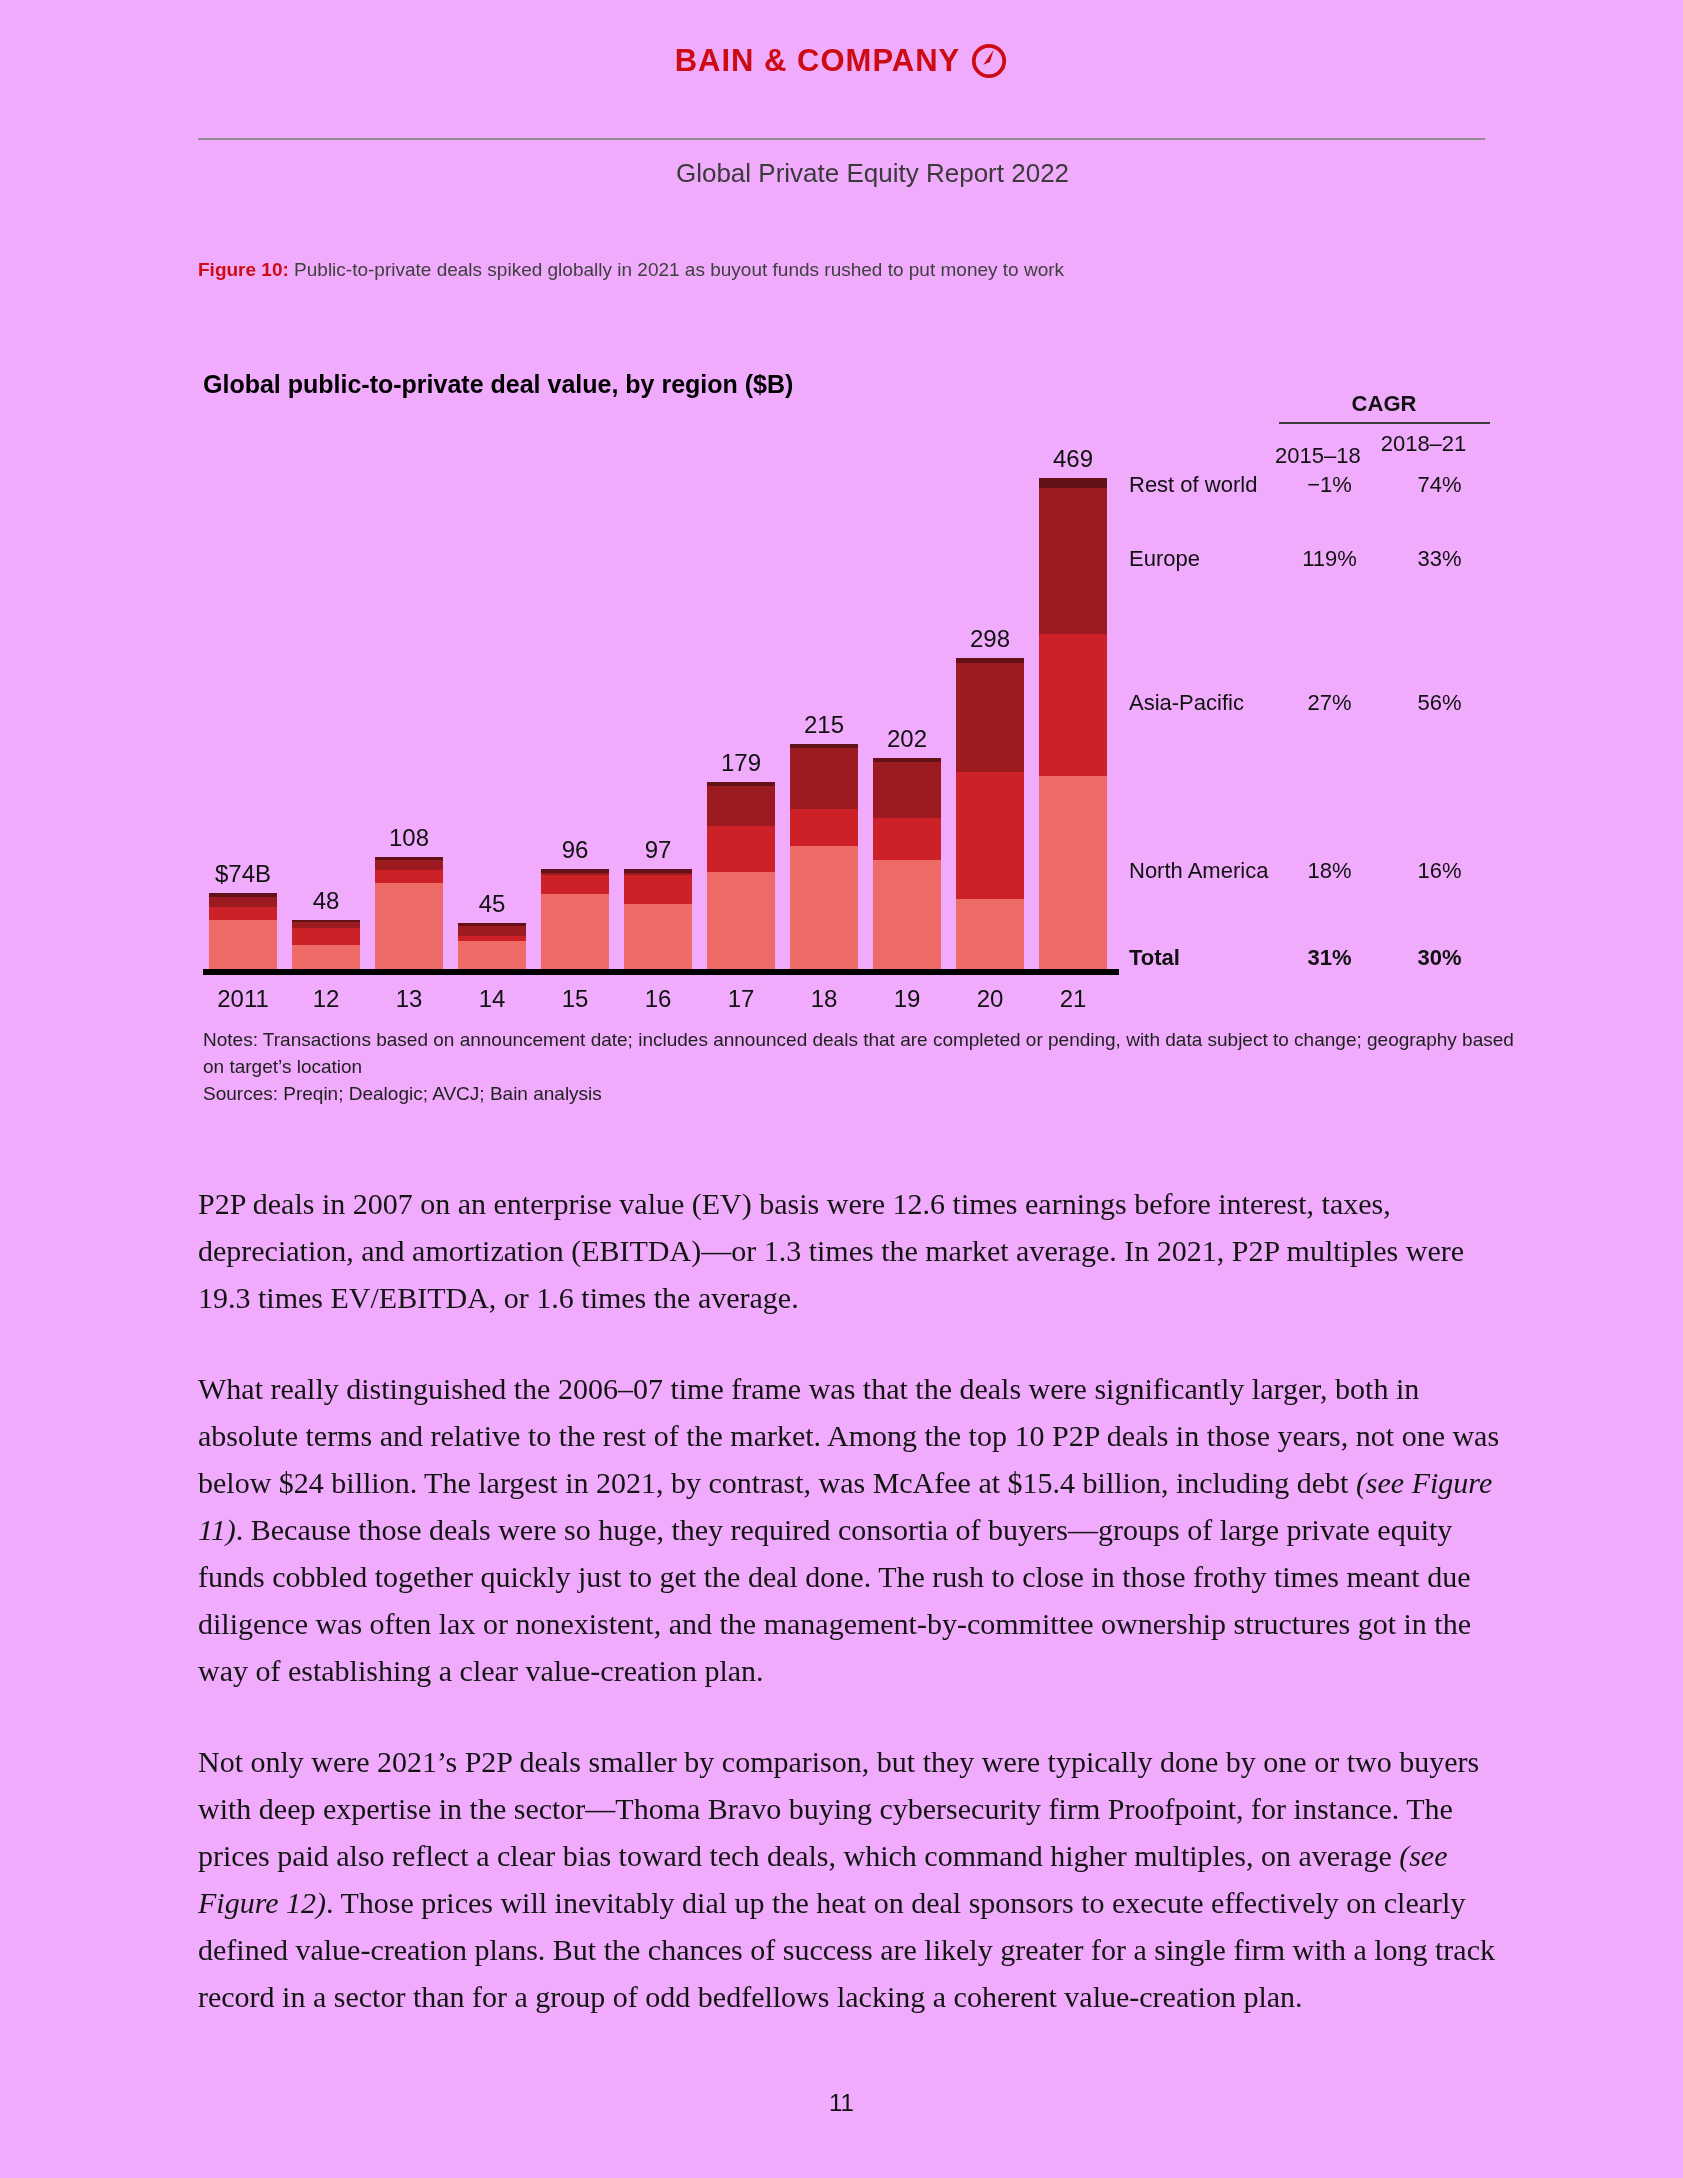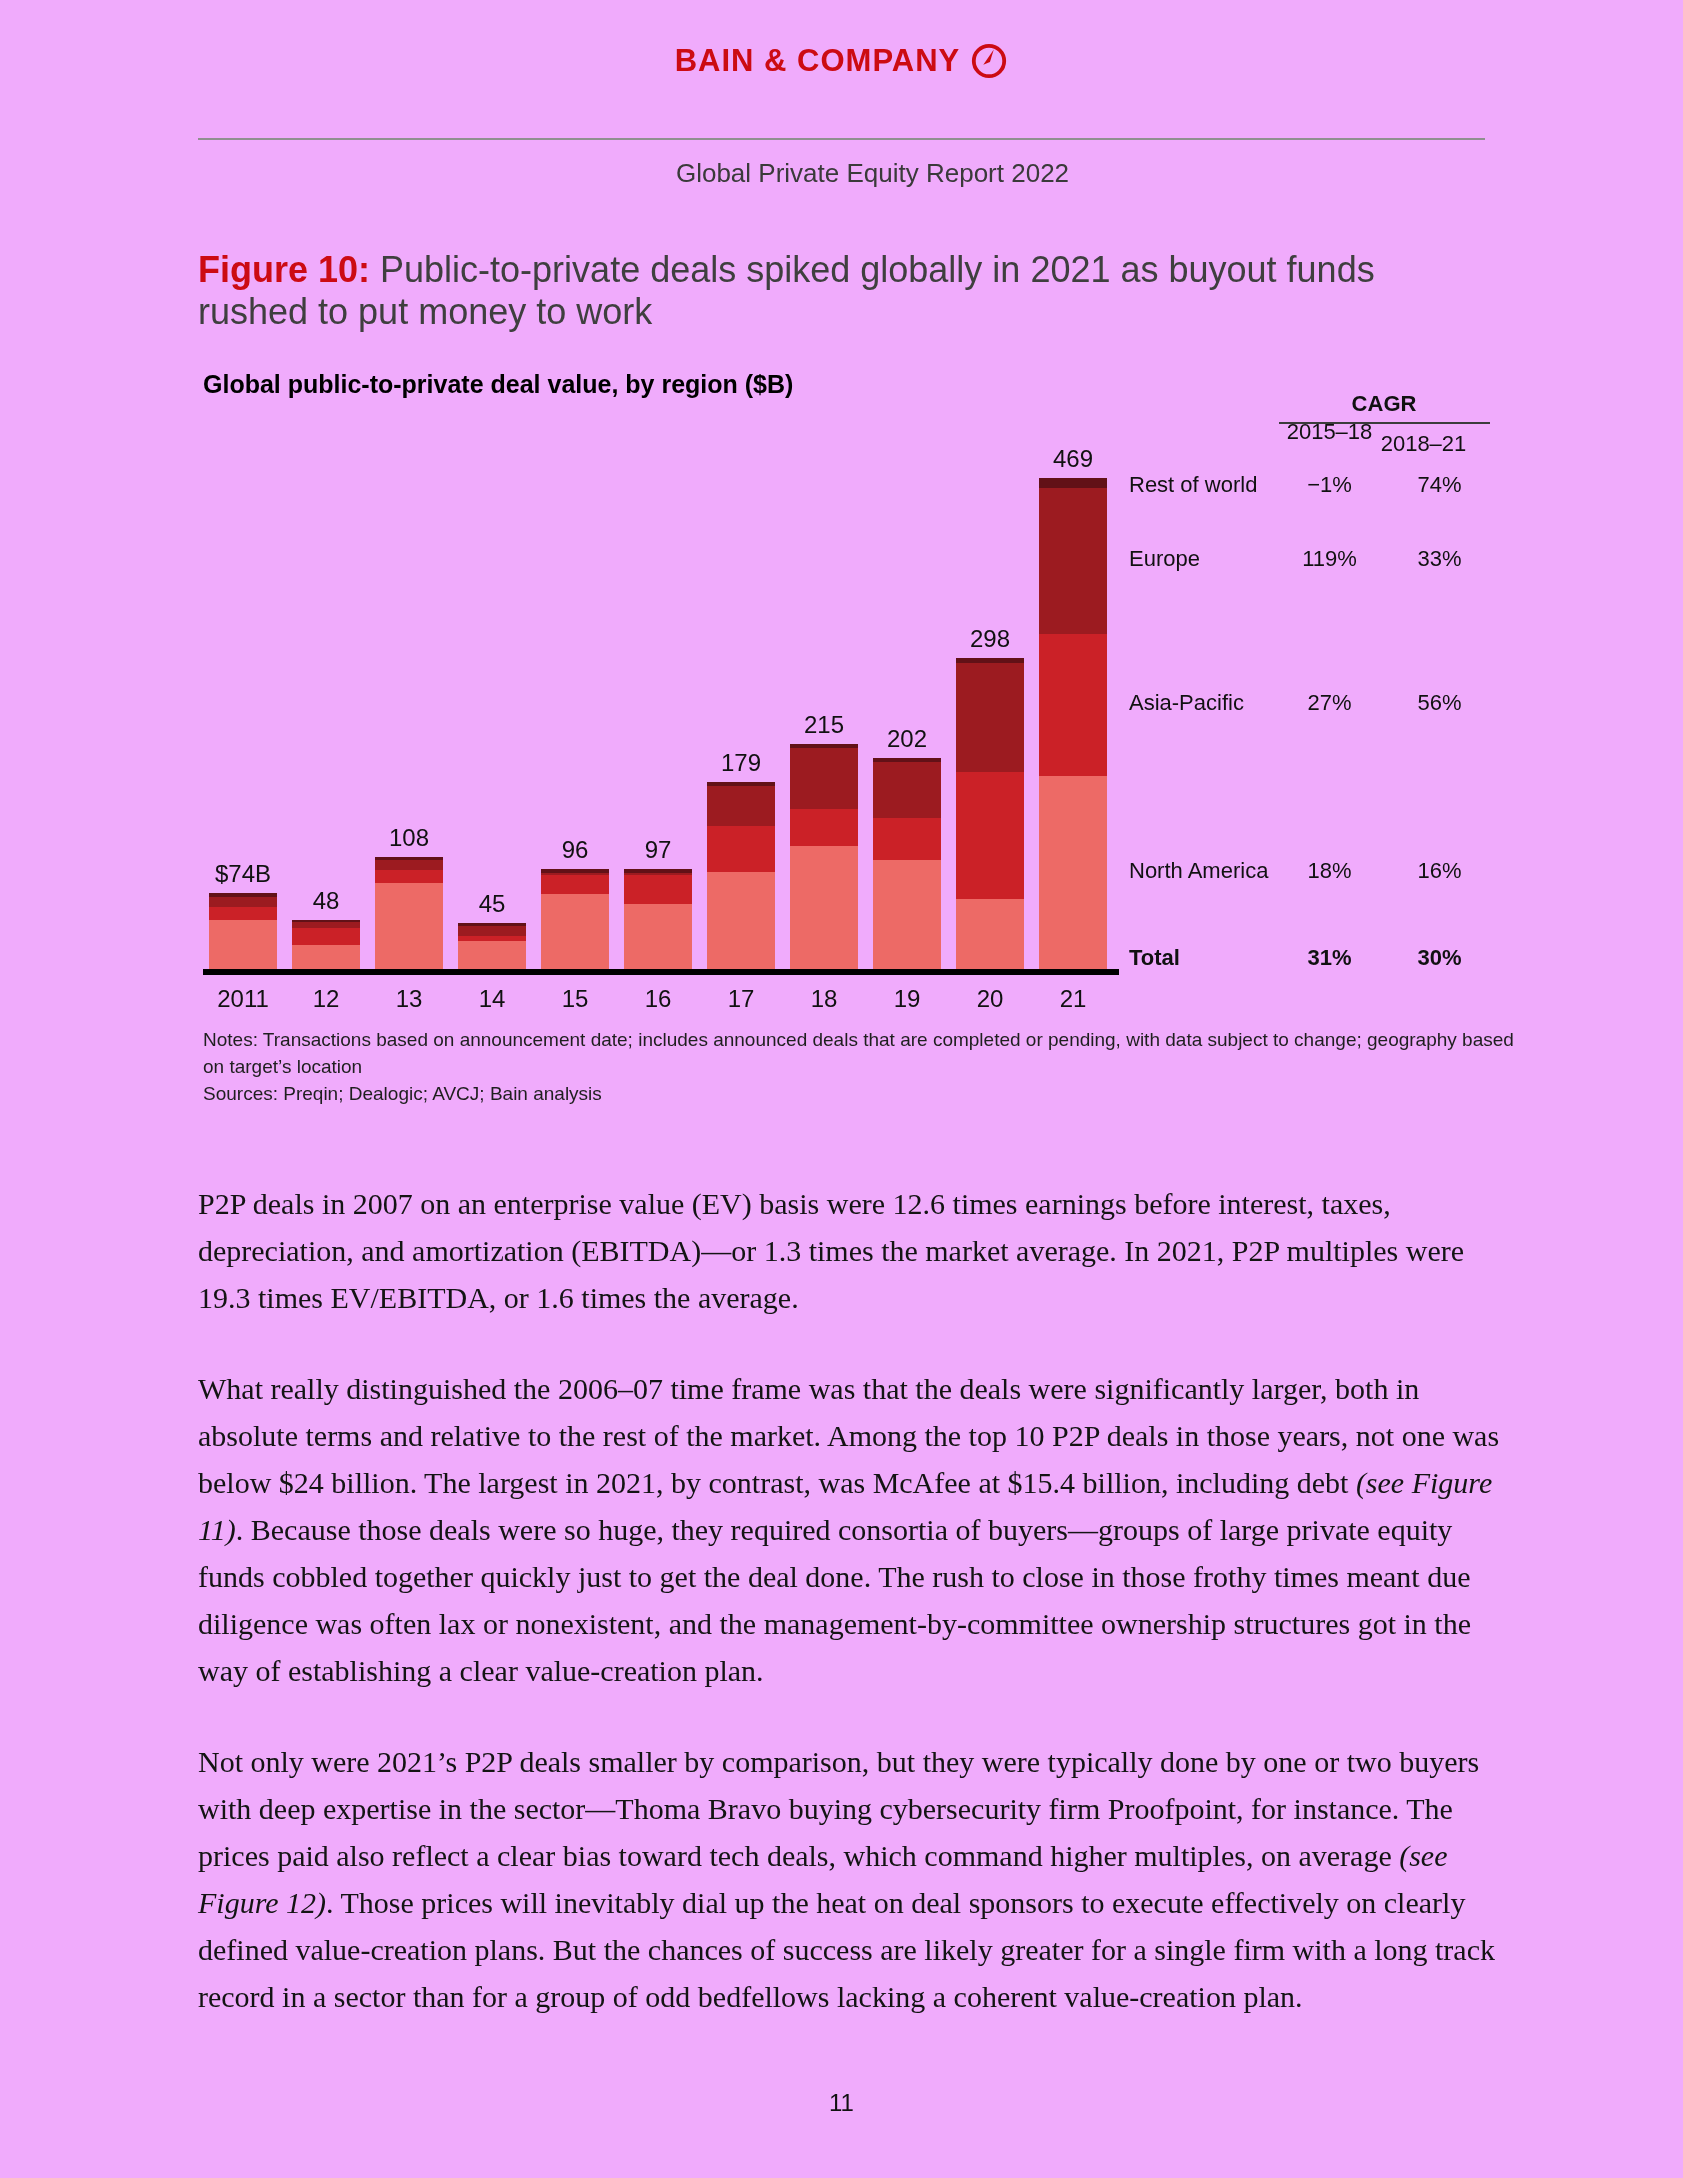--- a/index.html
+++ b/index.html
@@ -9,21 +9,21 @@
   
   .logo { position:absolute; top:42px; left:0; width:100%; display:flex;
           justify-content:center; align-items:center; gap:10px; }
   .logo-text { color:#cc0b13; font-size:31px; font-weight:bold; letter-spacing:1px; }
   .rule { position:absolute; top:138px; left:198px; width:1287px; height:2px; background:#8f8f8f; }
   .report-title { position:absolute; top:158px; left:0; width:100%; text-align:center;
                   font-size:26px; color:#3a3a3a;padding-left:31px; }
 
   
   .figure-caption { position:absolute; top:249px; left:198px; width:1257px;
-                    font-size:36px; line-height:42px; color:#3f3f3f; }
+                    font-size:19px; line-height:42px; color:#3f3f3f; }
   .fig-label { color:#cc0b13; font-weight:bold; }
 
   
   .chart-title { position:absolute; top:370px; left:203px; font-size:25px; font-weight:bold; color:#000; }
   .chart { position:absolute; top:391px; left:203px; width:1297px; height:653px; }
   .plot { position:absolute; left:0; top:36px; width:916px; height:543px;
           display:flex; align-items:flex-end; gap:15px; padding-left:6px; box-sizing:border-box; }
   .axis-line { position:absolute; left:0; top:578px; width:916px; height:6px; background:#000; }
   .x-labels { position:absolute; left:0; top:594px; width:916px; display:flex; gap:15px;
               padding-left:6px; box-sizing:border-box; }
@@ -31,21 +31,21 @@
   .bar-group { position:relative; width:68px; flex:0 0 68px; }
   .stack { display:flex; flex-direction:column; width:100%; }
   .seg { width:100%; }
   .bar-label { position:absolute; top:-33px; left:-50%; width:200%; text-align:center;
                font-size:24px; color:#111; white-space:nowrap; }
 
   
   .side { position:absolute; left:926px; top:0; width:371px; font-size:22px; color:#111; }
   .cagr-title { position:absolute; left:146px; top:0; width:218px; text-align:center; font-weight:bold; }
   .cagr-underline { position:absolute; left:150px; top:31px; width:211px; height:2px; background:#3c3c3c; }
-  .cagr-col1 { position:absolute; left:146px; top:28px; width:109px; text-align:center; }
+  .cagr-col1 { position:absolute; left:146px; top:52px; width:109px; }
   .cagr-col2 { position:absolute; left:240px; top:40px; width:109px; text-align:center; }
   .cagr-row { position:absolute; left:0; width:371px; height:26px; }
   .cagr-row .rl { position:absolute; left:0; white-space:nowrap; }
   .cagr-row .v1 { position:absolute; left:146px; width:109px; text-align:center; }
   .cagr-row .v2 { position:absolute; left:256px; width:109px; text-align:center; }
   .row-0 { top:81px; } .row-1 { top:155px; } .row-2 { top:299px; } .row-3 { top:467px; }
   .row-4 { top:554px; font-weight:bold; }
 
   
   .notes { position:absolute; top:1026px; left:203px; width:1312px;

